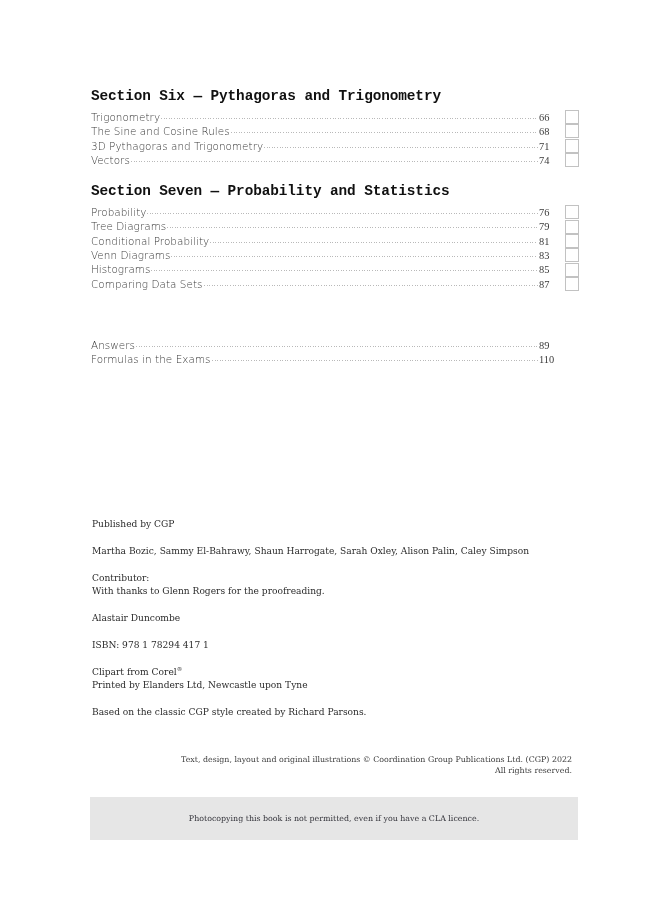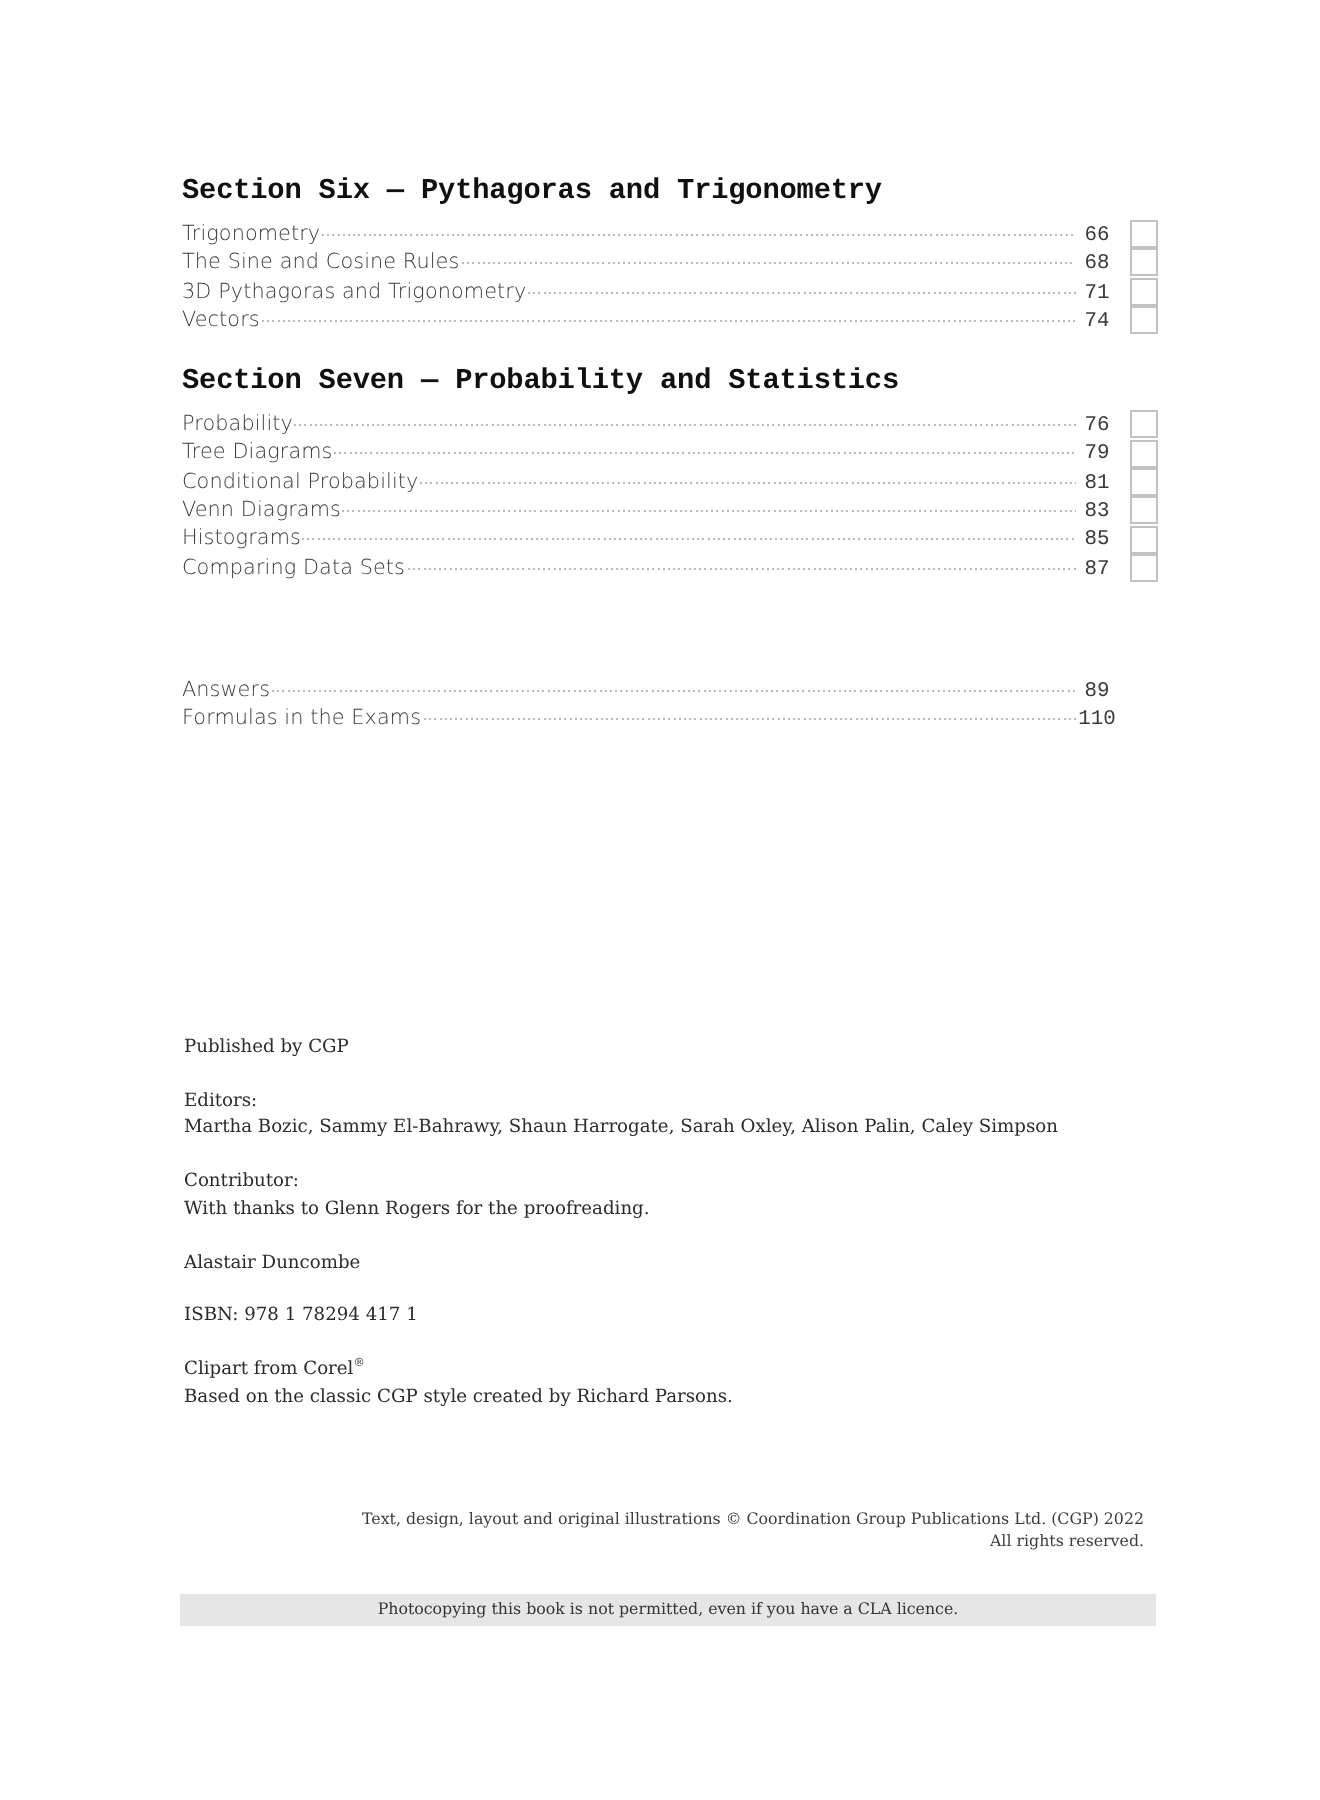--- a/index.html
+++ b/index.html
@@ -78,25 +78,25 @@
     right: 0;
     bottom: 2px;
     height: 1px;
     background-image: repeating-linear-gradient(
       to right,
       #b9b9b9 0px, #b9b9b9 1px,
       rgba(255,255,255,0) 1px, rgba(255,255,255,0) 2.6px);
   }
 
   .toc-page {
-    font-family: Liberation Mono, monospace;
+    font-family: Liberation Serif, serif;
     font-size: 10.4px;
     font-weight: 300;
     color: #3a3a3a;
-    text-align: center;
+    text-align: left;
     min-width: 19px;
     white-space: nowrap;
   }
 
   .tickbox {
     width: 12px;
     height: 12px;
     border: 1px solid #c2c2c2;
     background: #ffffff;
     margin-left: 7px;
@@ -148,21 +148,21 @@
     color: #3c3c3c;
     text-align: right;
   }
 
   
   .footer-banner {
     position: absolute;
     left: 90px;
     top: 797px;
     width: 488px;
-    height: 16px;
+    height: 43px;
     background: #e6e6e6;
     display: flex;
     flex-direction: column;
     align-items: center;
     justify-content: center;
   }
   .footer-line {
     font-family: "DejaVu Serif", "Liberation Serif", serif;
     font-size: 7.9px;
     line-height: 11.5px;
@@ -270,31 +270,31 @@
     <div class="toc-row">
       <span class="toc-title">Formulas in the Exams</span>
       <span class="leader"></span>
       <span class="toc-page">110</span>
     </div>
   </div>
 
   <div class="imprint">
     <p>Published by CGP</p>
 
-    <p class="tight">Editors:</p>
     <p>Martha Bozic, Sammy El-Bahrawy, Shaun Harrogate, Sarah Oxley, Alison Palin, Caley Simpson</p>
 
     <p class="tight">Contributor:</p>
     <p>With thanks to Glenn Rogers for the proofreading.</p>
 
     <p>Alastair Duncombe</p>
 
     <p>ISBN: 978 1 78294 417 1</p>
 
     <p class="tight"><span>Clipart from Corel</span><span class="sup">®</span></p>
+    <p>Printed by Elanders Ltd, Newcastle upon Tyne</p>
 
     <p>Based on the classic CGP style created by Richard Parsons.</p>
   </div>
 
   <div class="copyright-block">
     <div>Text, design, layout and original illustrations  ©  Coordination Group Publications Ltd. (CGP) 2022</div>
     <div>All rights reserved.</div>
   </div>
 
   <div class="footer-banner">

